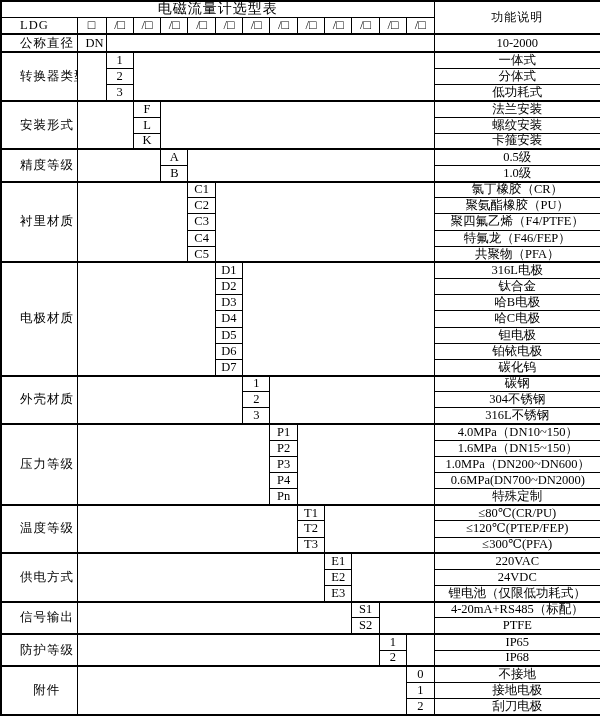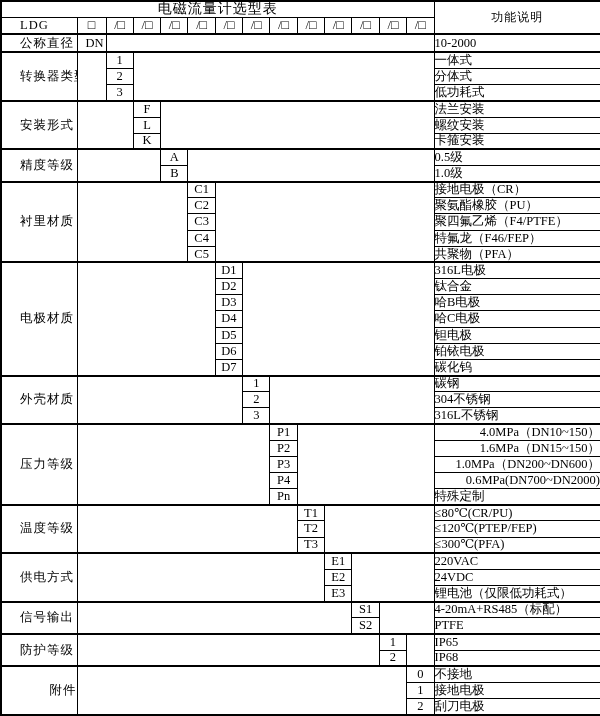--- a/index.html
+++ b/index.html
@@ -13,26 +13,26 @@
   }
   td{border:1px solid #000;padding:0;overflow:hidden;white-space:nowrap;line-height:1.05;vertical-align:middle;}
   tr{height:16.1px;}
   tr.title-row{height:16px;}
   tr.model-row{height:17px;}
   tr.dn-row{height:18px;margin-left:18px;}
   .gs{border-top:2px solid #000;}           
   td.title-cell{text-align:center;font-size:14px;letter-spacing:1px;}
   td.right-h{text-align:center;font-size:12px;letter-spacing:1px;}
   td.label{text-align:left;padding-left:18px;letter-spacing:1px;}
-  td.label.center{text-align:right;padding-left:15px;}
+  td.label.center{text-align:center;padding-left:15px;}
   td.code{text-align:center;}
   td.code.leftpad{text-align:left;padding-left:8px;}
   td.spacer{background:#fff;}
-  td.desc{}
-  td.desc.left{text-align:right;padding-left:1px;}
+  td.desc{text-align:center;}
+  td.desc.left{text-align:center;padding-left:1px;}
 </style>
 </head>
 <body>
 
 <div class="wrap">
   <table class="sel">
     <colgroup>
       <col style="width:76px">
       <col style="width:29px">
       <col span="12" style="width:27.33px">
@@ -104,21 +104,21 @@
         </tr>
         <tr>
           <td class="code">B</td>
           <td class="desc">1.0级</td>
         </tr>
         <tr>
           <td class="label gs" rowspan="5">衬里材质</td>
           <td class="spacer gs" rowspan="5" colspan="4"></td>
           <td class="code gs">C1</td>
           <td class="spacer gs" rowspan="5" colspan="8"></td>
-          <td class="desc gs">接地电极（CR）</td>
+          <td class="desc gs">氯丁橡胶（CR）</td>
         </tr>
         <tr>
           <td class="code">C2</td>
           <td class="desc">聚氨酯橡胶（PU）</td>
         </tr>
         <tr>
           <td class="code">C3</td>
           <td class="desc">聚四氟乙烯（F4/PTFE）</td>
         </tr>
         <tr>

